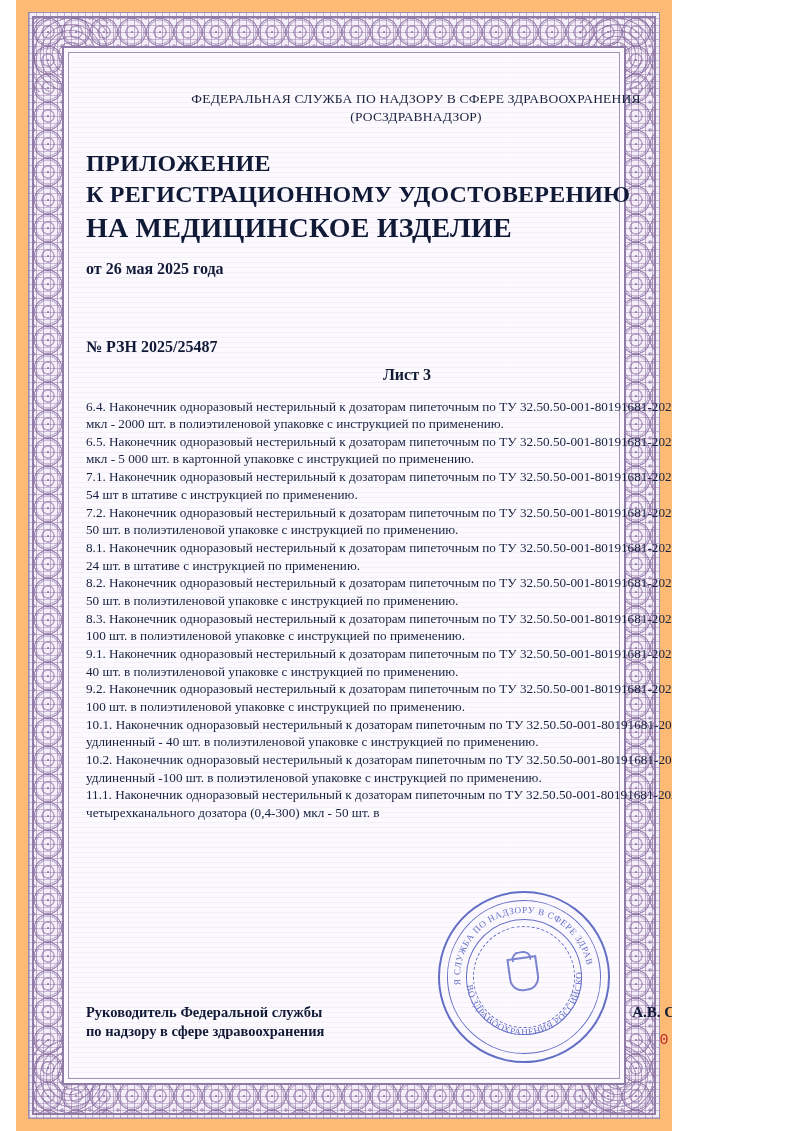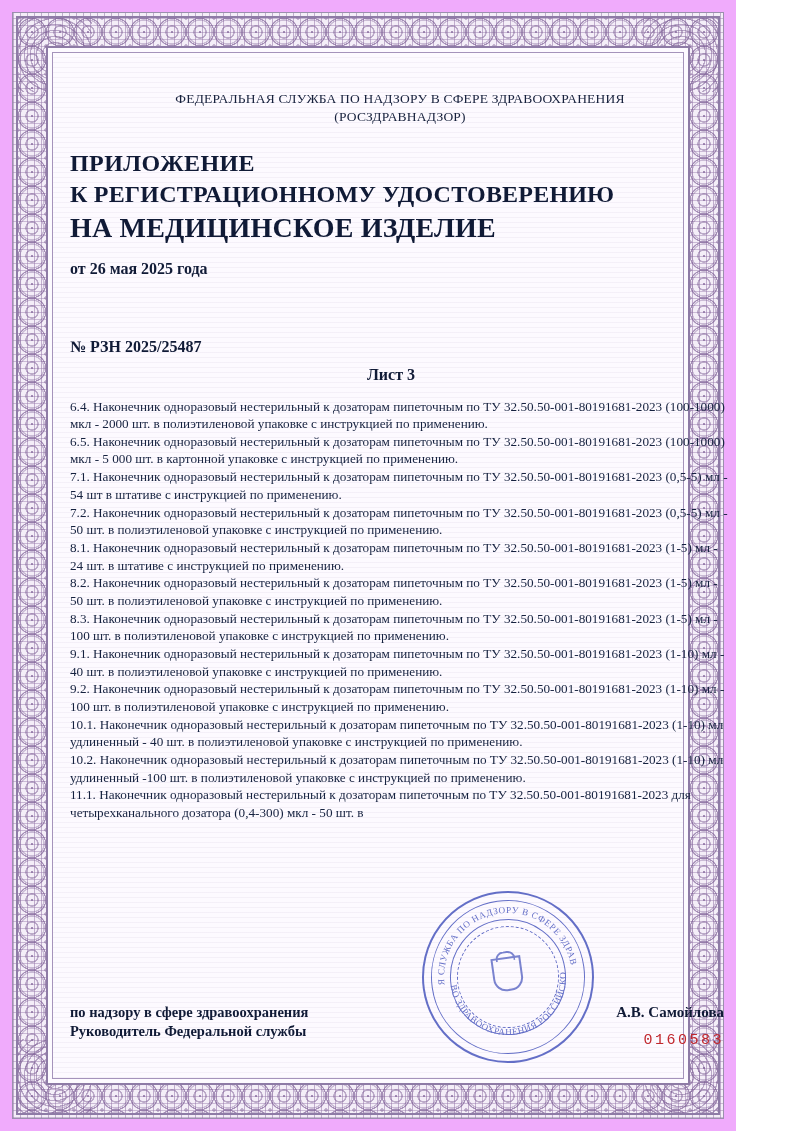--- a/index.html
+++ b/index.html
@@ -9,24 +9,25 @@
   }
   body {
     width: 800px;
     height: 1131px;
     font-family: "Liberation Serif", serif;
     color: #1a1a2e;
   }
 
   .page {
     position: relative;
-    width: 736px;
+    width: 656px;
     height: 1131px;
-    background: #f0abfc;
+    background: #fdba74;
     overflow: hidden;
+    margin-left: 16px;
   }
 
   
   .frame-outer {
     position: absolute;
     left: 12px;
     top: 12px;
     right: 12px;
     bottom: 12px;
     border: 1px solid #9b8fae;
@@ -324,22 +325,22 @@
       <p>8.3. Наконечник одноразовый нестерильный к дозаторам пипеточным по ТУ 32.50.50-001-80191681-2023 (1-5) мл - 100 шт. в полиэтиленовой упаковке с инструкцией по применению.</p>
       <p>9.1. Наконечник одноразовый нестерильный к дозаторам пипеточным по ТУ 32.50.50-001-80191681-2023 (1-10) мл - 40 шт. в полиэтиленовой упаковке с инструкцией по применению.</p>
       <p>9.2. Наконечник одноразовый нестерильный к дозаторам пипеточным по ТУ 32.50.50-001-80191681-2023 (1-10) мл - 100 шт. в полиэтиленовой упаковке с инструкцией по применению.</p>
       <p>10.1. Наконечник одноразовый нестерильный к дозаторам пипеточным по ТУ 32.50.50-001-80191681-2023 (1-10) мл удлиненный - 40 шт. в полиэтиленовой упаковке с инструкцией по применению.</p>
       <p>10.2. Наконечник одноразовый нестерильный к дозаторам пипеточным по ТУ 32.50.50-001-80191681-2023 (1-10) мл удлиненный -100 шт. в полиэтиленовой упаковке с инструкцией по применению.</p>
       <p>11.1. Наконечник одноразовый нестерильный к дозаторам пипеточным по ТУ 32.50.50-001-80191681-2023 для четырехканального дозатора (0,4-300) мкл - 50 шт. в</p>
     </div>
 
     <div class="signblock">
       <div class="sign-role">
+        <div>Руководитель Федеральной службы</div>
         <div>по надзору в сфере здравоохранения</div>
-        <div>Руководитель Федеральной службы</div>
       </div>
       <div class="sign-name">А.В. Самойлова</div>
       <div class="doc-number">0160583</div>
 
       <div class="stamp">
         <div class="ring2"></div>
         <div class="ring3"></div>
         <div class="ring4"></div>
         <svg viewBox="0 0 168 168">
           <defs>

